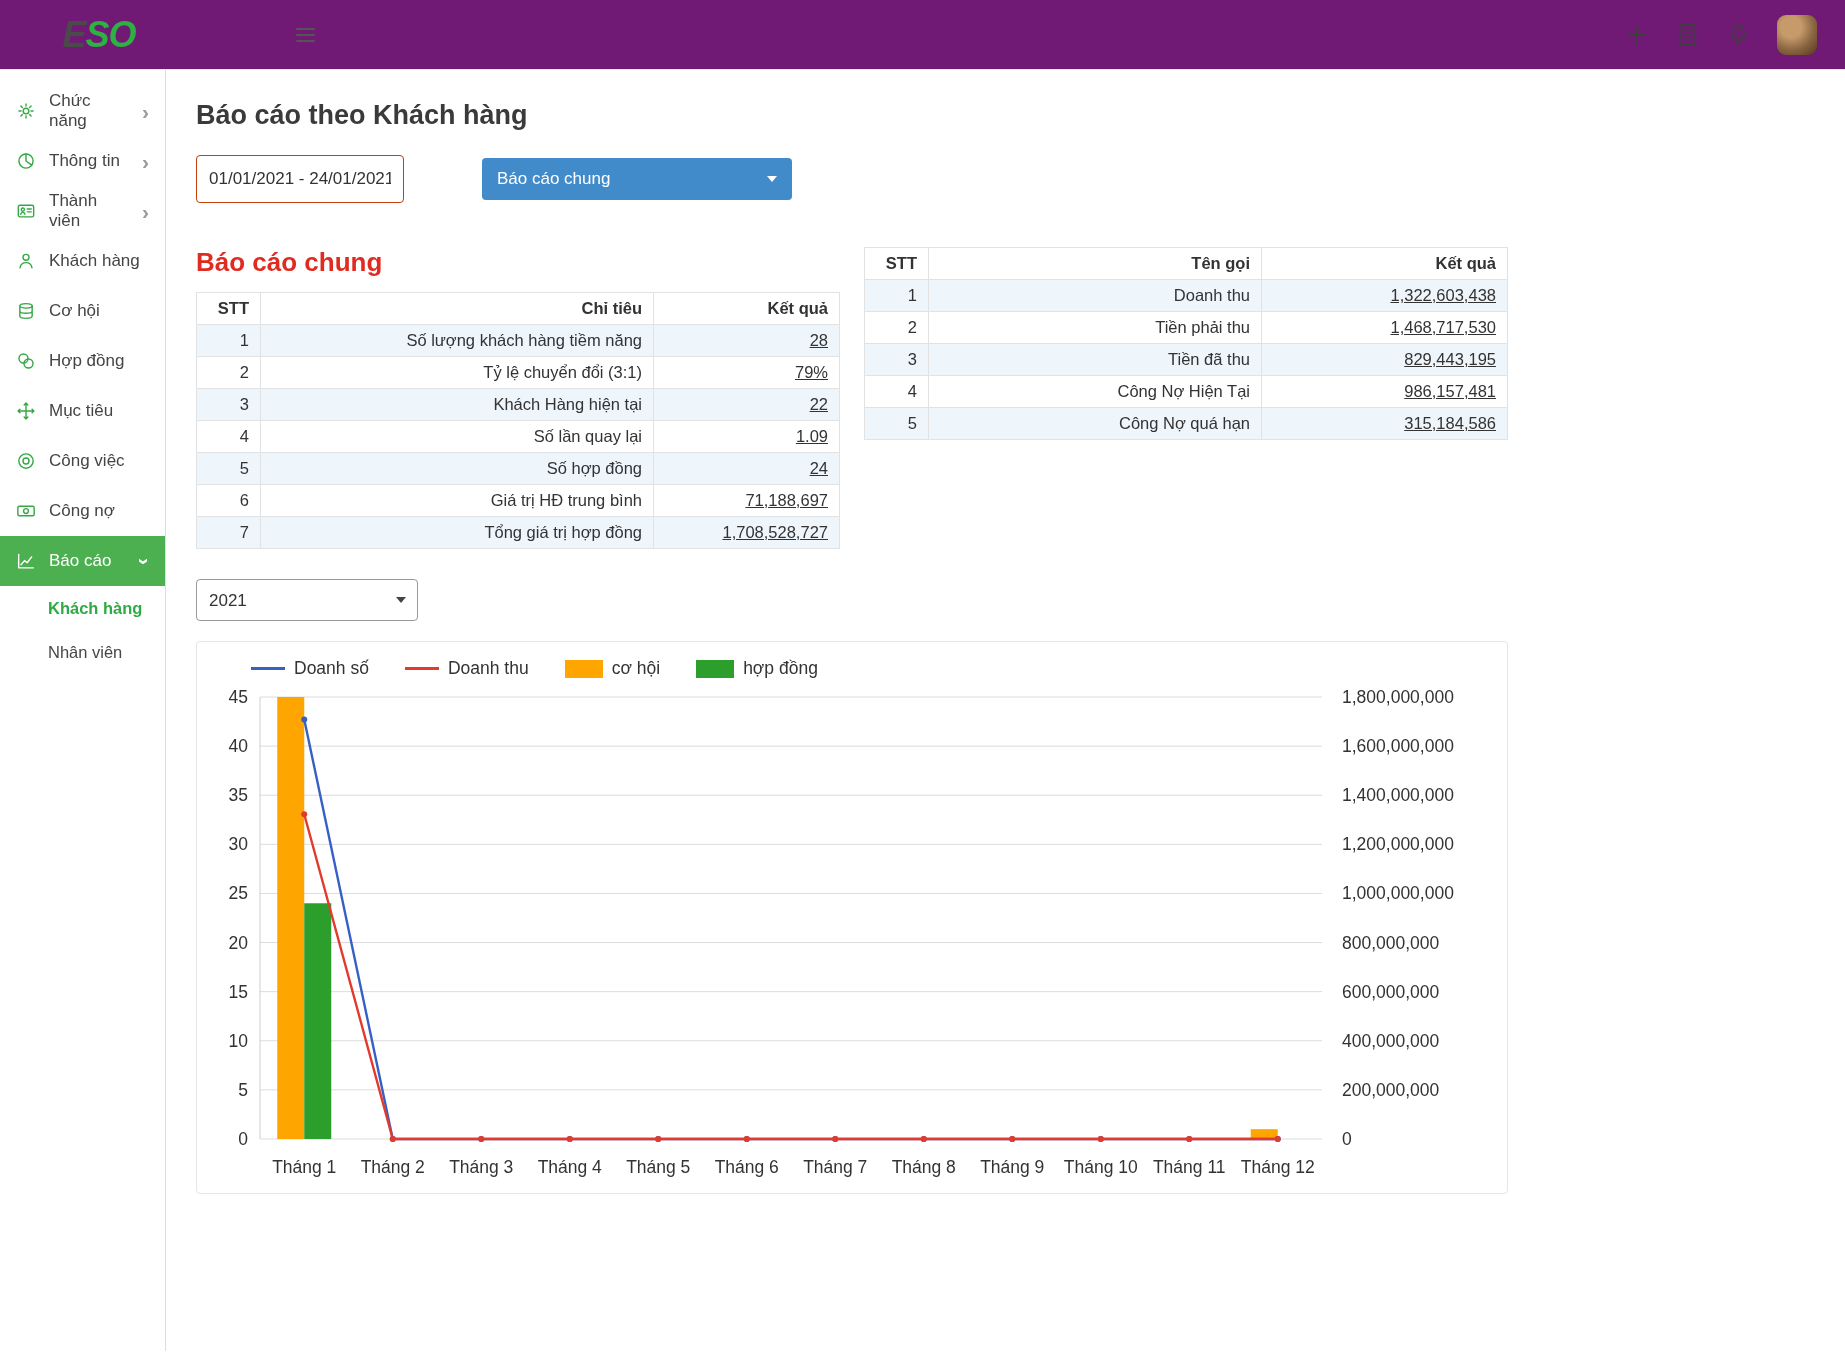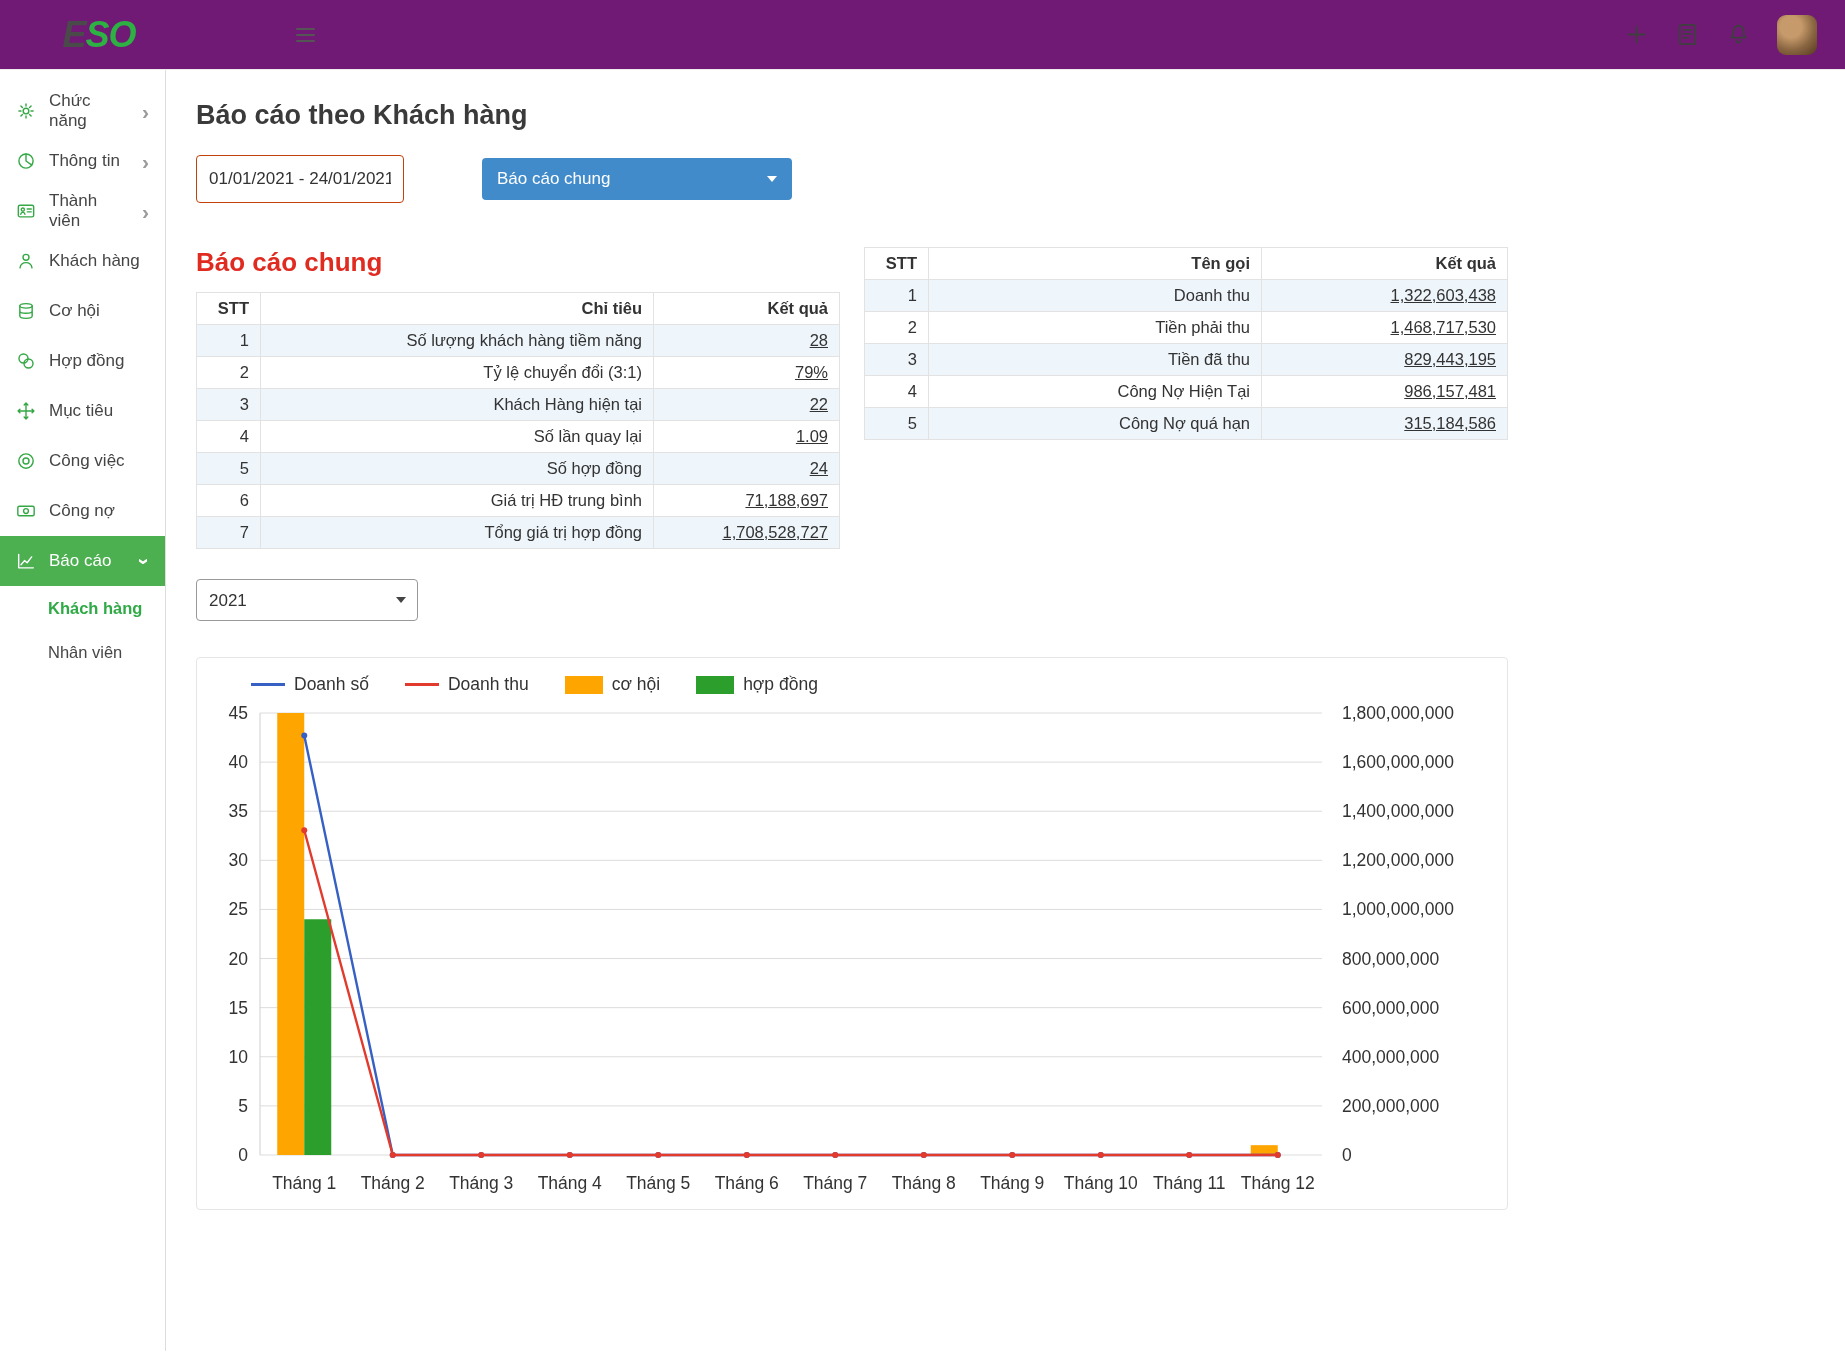--- a/index.html
+++ b/index.html
@@ -49,21 +49,21 @@
   th, td { border:1px solid #e2e2e2; padding:6px 11px; text-align:right; }
   th { font-weight:bold; color:#333; background:#fff; }
   tbody tr:nth-child(odd) { background:#eef5fb; }
   td.num { text-align:right;text-decoration:underline; }
   
   .year-select-wrap { margin-top:30px; position:relative; width:222px; }
   .year-select { width:100%; height:42px; font-size:17px; font-family:inherit; border:1px solid #999; border-radius:4px;
     padding:0 30px 0 12px; appearance:none; -webkit-appearance:none; background:#fff; color:#333; cursor:pointer; }
   .select-caret { position:absolute; right:12px; top:18px; width:0; height:0; border-left:5px solid transparent; border-right:5px solid transparent; border-top:6px solid #444; pointer-events:none; }
   
-  .chart-panel { margin-top:36px; width:1312px; border:1px solid #e6e6e6; border-radius:4px; padding:14px 0 4px; }
+  .chart-panel { margin-top:20px; width:1312px; border:1px solid #e6e6e6; border-radius:4px; padding:14px 0 4px; }
   .legend { display:flex; align-items:center; gap:36px; margin:2px 0 2px 54px; font-size:17.5px; color:#333; }
   .legend-item { display:flex; align-items:center; gap:9px; cursor:pointer; }
   .legend-line { width:34px; height:0; border-top:3px solid; display:inline-block; }
   .legend-box { width:38px; height:18px; display:inline-block; }
   svg.chart { display:block; margin:0 auto; font-family:inherit; }
 </style>
 </head>
 <body>
 
 <header class="topbar">

